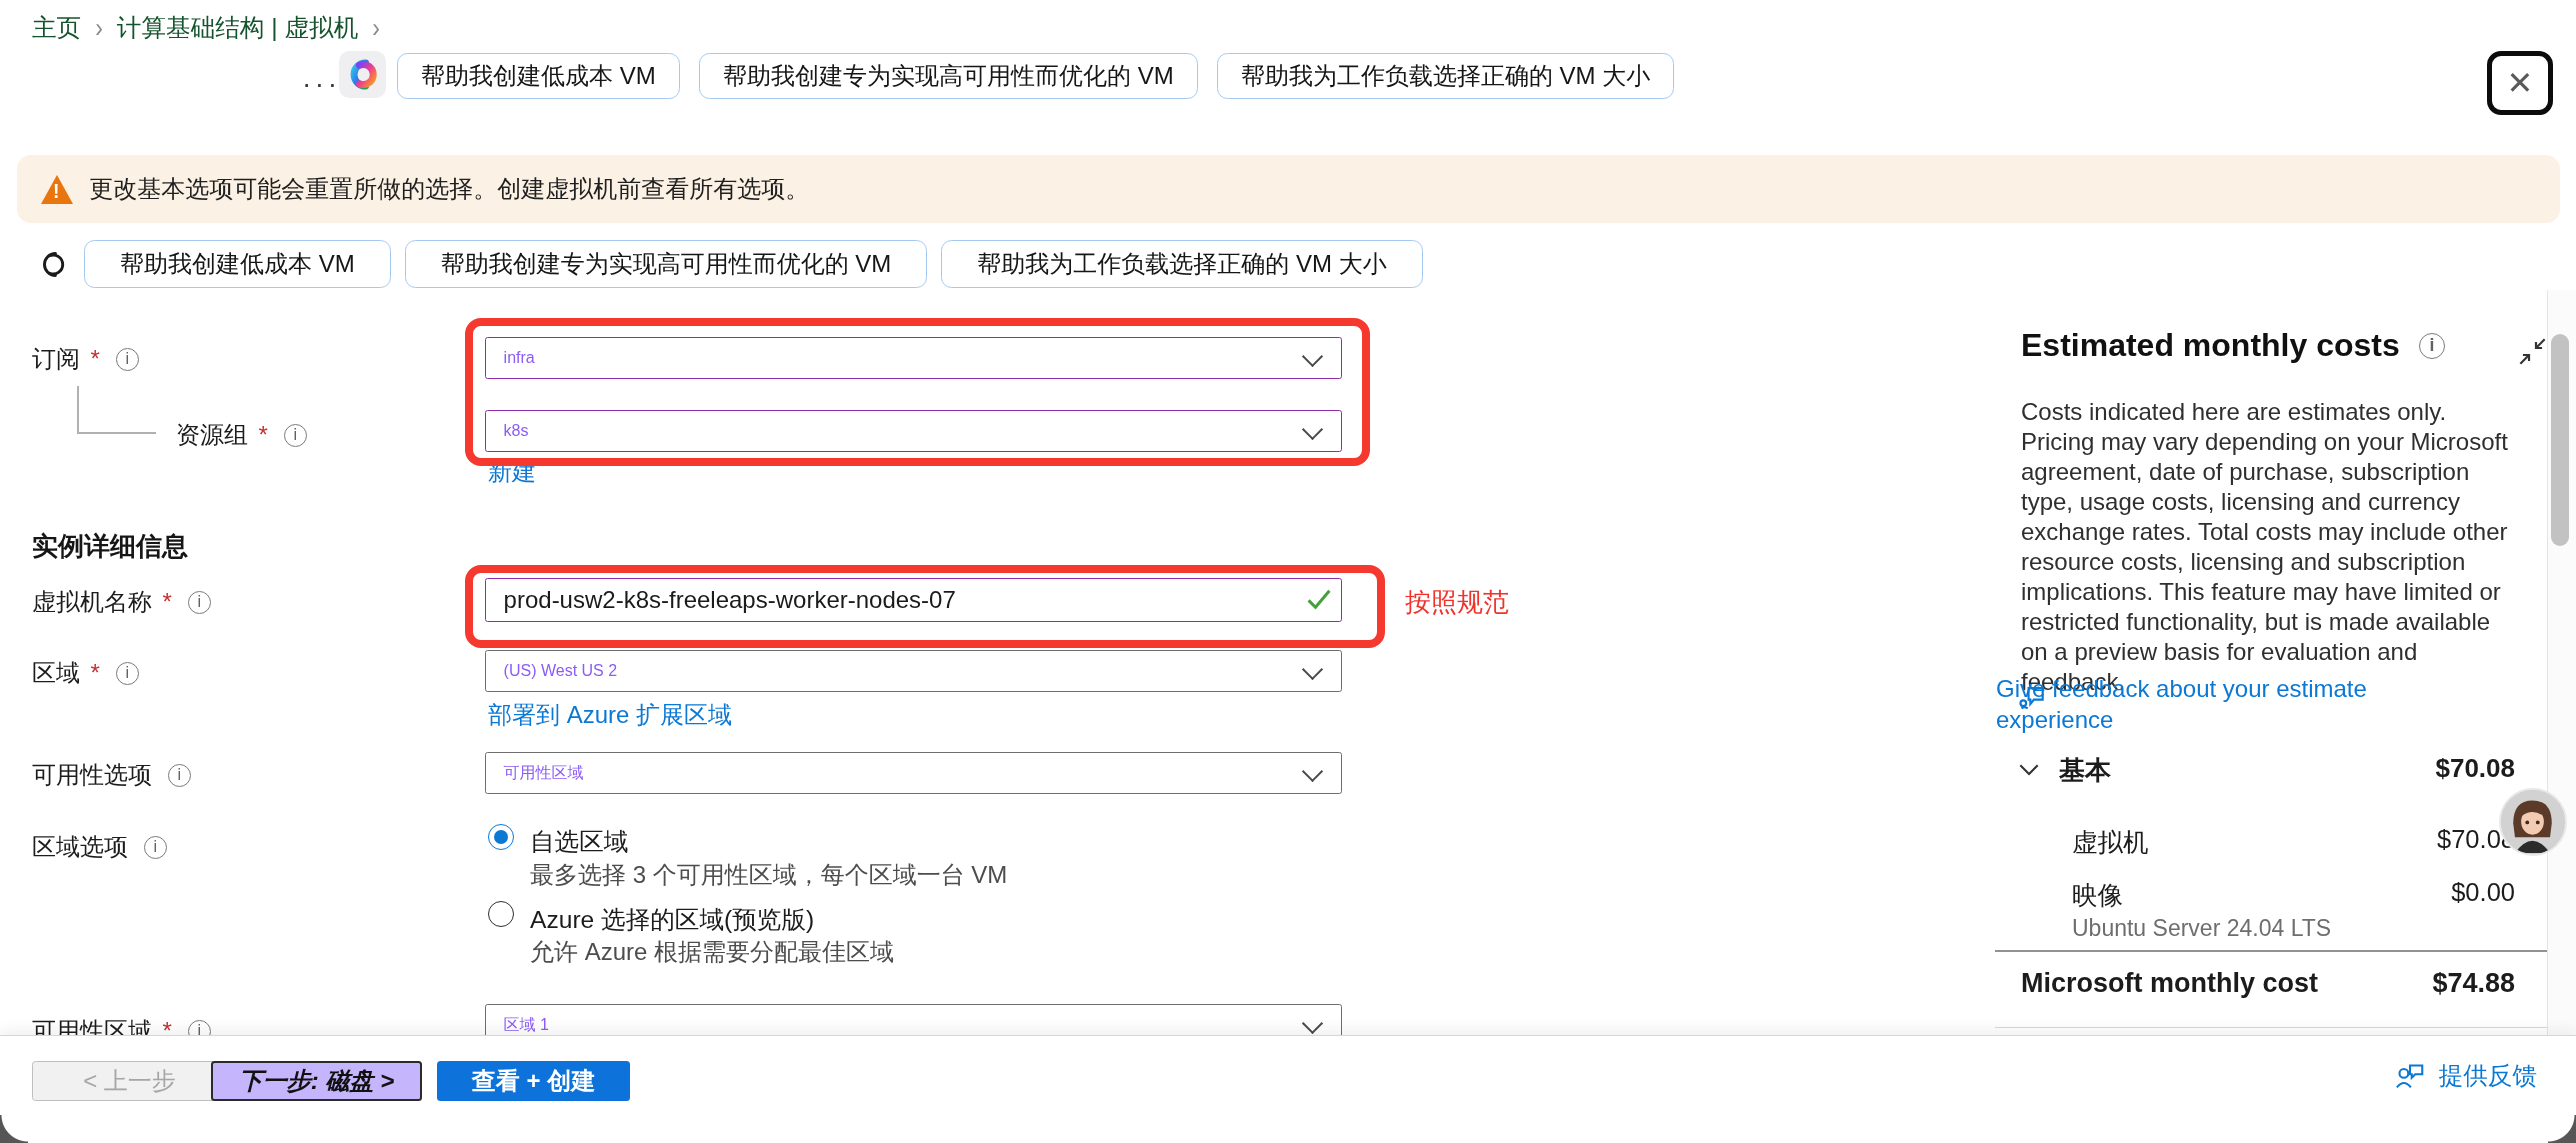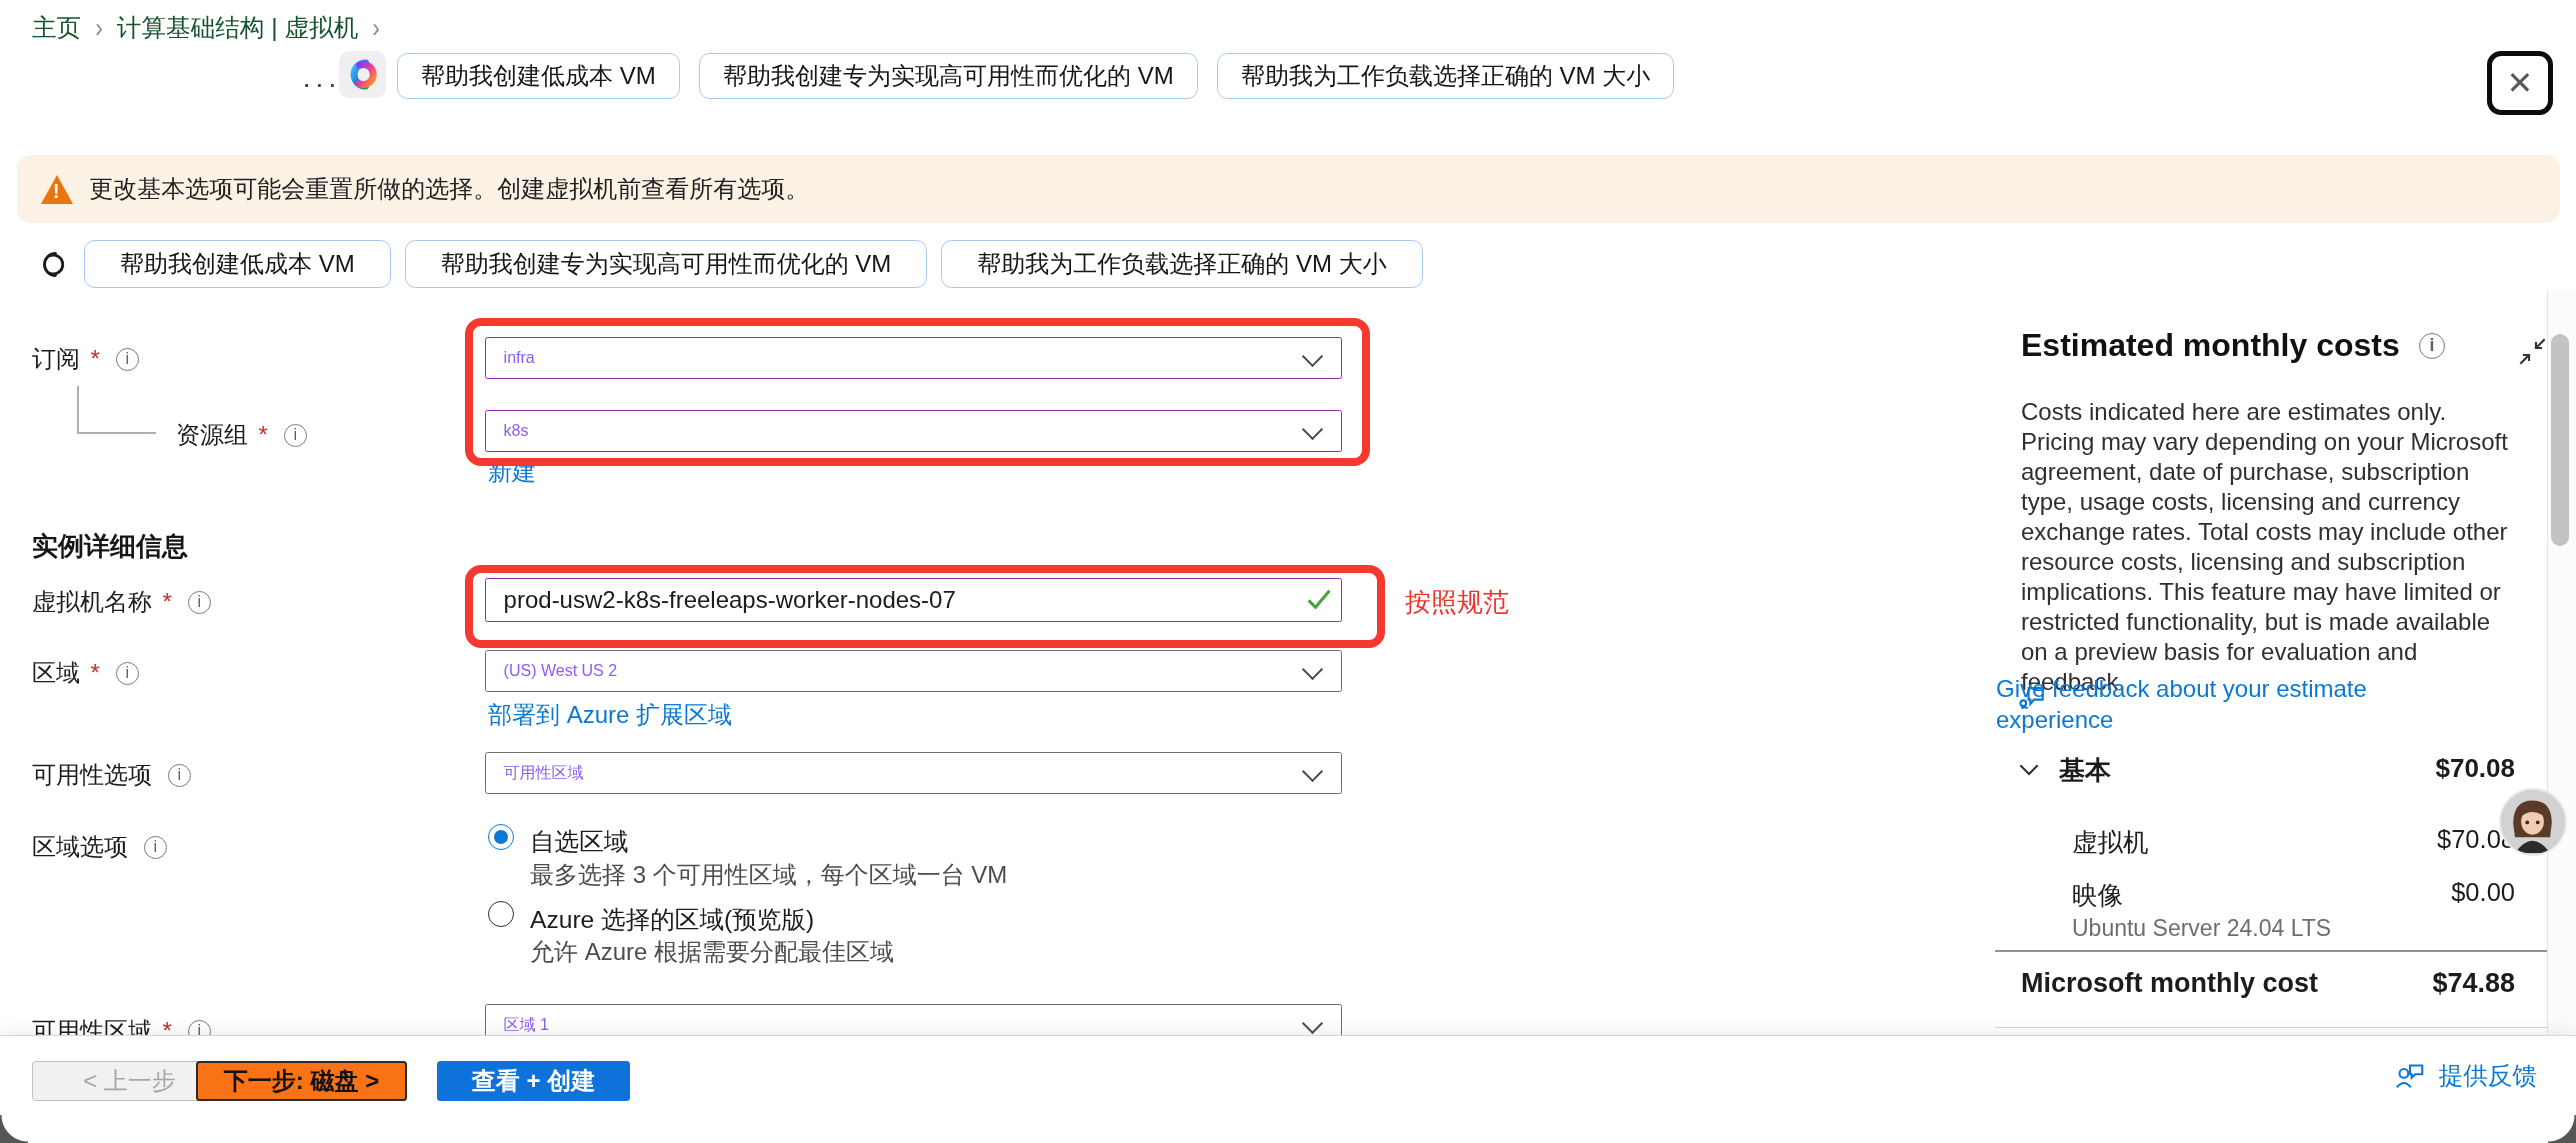--- a/index.html
+++ b/index.html
@@ -74,21 +74,21 @@
   
   .sb-track{left:2547px;top:290px;width:28px;height:745px;background:#fbfbfb;border-left:0.9px solid #e5e5e5;}
   .sb-thumb{left:2551px;top:334px;width:18.4px;height:212px;background:#c2c2c2;border-radius:9.7px;cursor:grab;}
 
   
   .footer{left:0;top:1035px;width:2576px;height:108px;background:#fff;border-top:0.9px solid #d6d6d6;
           box-shadow:0 -7px 12.3px rgba(0,0,0,0.05);z-index:40;}
   .fbtn{position:absolute;top:24.6px;height:40px;display:flex;align-items:center;justify-content:center;
         font-size:24px;border-radius:3.5px;box-sizing:border-box;cursor:pointer;}
   .fbtn.prev{left:32px;width:195px;background:#f1f1f1;border:1.8px solid #bfbfbf;color:#a6a6a6;}
-  .fbtn.next{left:196px;width:211px;background:#f97316;border:2.2px solid #2b2b2b;color:#111;font-weight:600;}
+  .fbtn.next{left:211px;width:211px;background:#c4b5fd;border:2.2px solid #2b2b2b;color:#111;font-weight:600;font-style:italic;}
   .fbtn.create{left:437px;width:193px;background:#0d72d9;border:none;color:#fff;font-weight:700;}
   .foot-feedback{position:absolute;right:39px;top:23px;display:flex;align-items:center;gap:12.3px;
                  color:#0b78d4;font-size:24.6px;cursor:pointer;}
 
   .avatar{left:2499px;top:788px;width:68px;height:68px;border-radius:50%;z-index:50;
           border:2.6px solid #e8e8e8;overflow:hidden;background:#cfcfcf;box-sizing:border-box;}
 
   .corner{position:absolute;bottom:0;width:28px;height:28px;z-index:60;pointer-events:none;}
   .corner.l{left:0;background:radial-gradient(circle at 28px 0px, transparent 26px, #565656 27px);}
   .corner.r{right:0;background:radial-gradient(circle at 0px 0px, transparent 26px, #565656 27px);}

